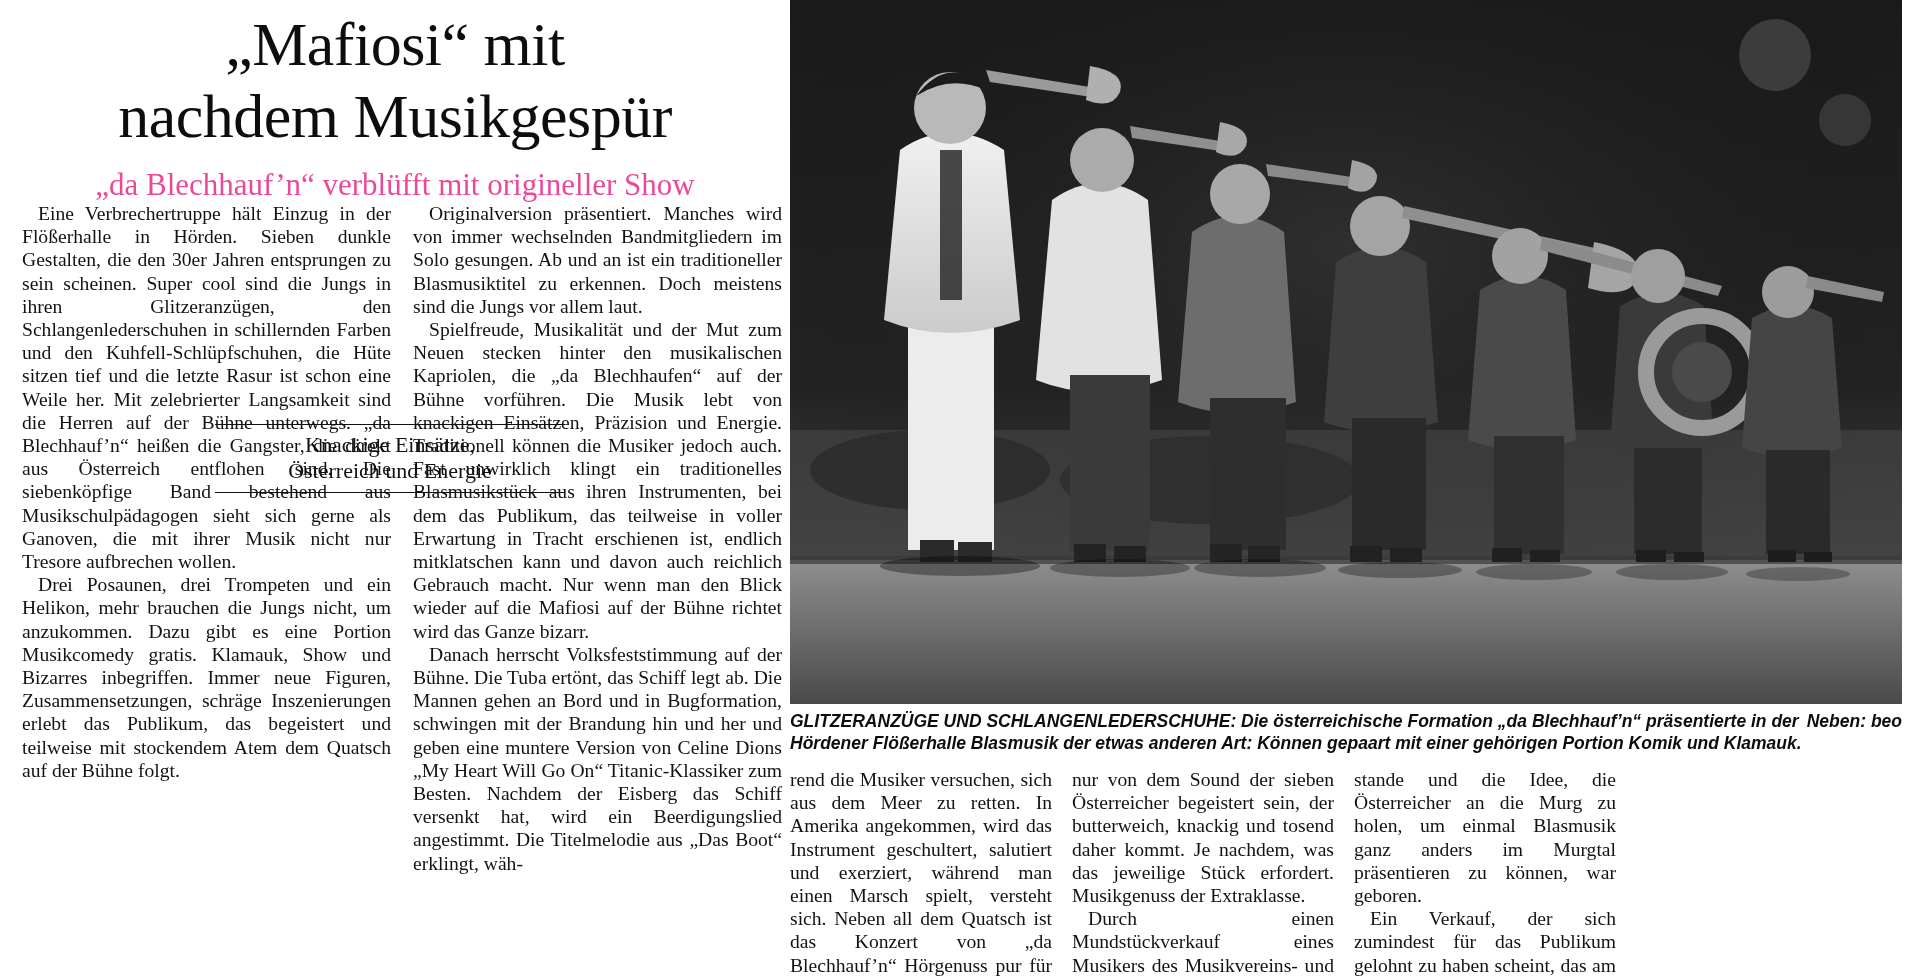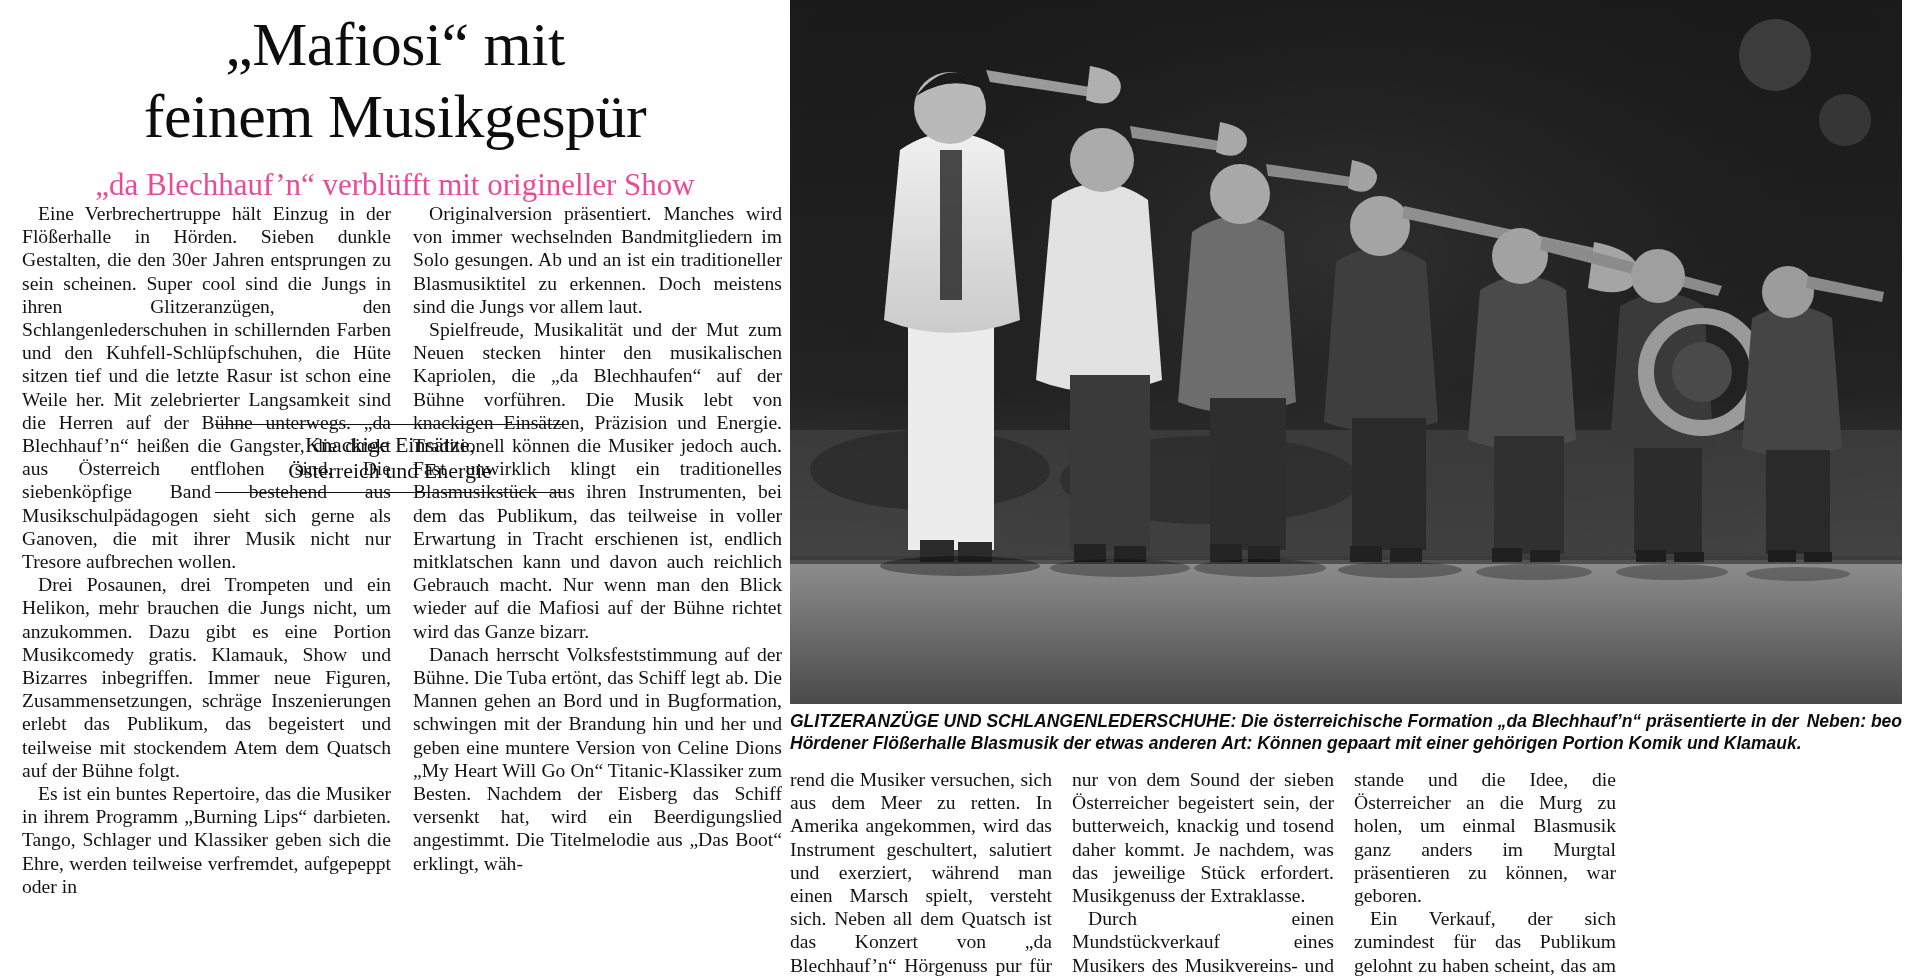--- a/index.html
+++ b/index.html
@@ -141,21 +141,21 @@
 </style>
 </head>
 <body>
 
 <div class="page">
 
   <div class="top">
 
     <div class="headline-col">
       <div class="headline">„Mafiosi“ mit</div>
-      <div class="headline">feinem Musikgespür</div>
+      <div class="headline">nachdem Musikgespür</div>
       <div class="subheadline">„da Blechhauf’n“ verblüfft mit origineller Show</div>
     </div>
 
     <div class="photo-col">
       <div class="photo-frame">
         <svg class="photo-svg" viewBox="0 0 1112 704" preserveAspectRatio="none">
           <defs>
             <linearGradient id="bg" x1="0" y1="0" x2="0" y2="1">
               <stop offset="0%" stop-color="#1a1a1a"></stop>
               <stop offset="55%" stop-color="#2e2e2e"></stop>
@@ -276,21 +276,20 @@
       </div>
     </div>
 
   </div>
 
   <div class="cols cols-upper">
 
     <div class="col">
       <p class="first">Eine Verbrechertruppe hält Einzug in der Flößerhalle in Hörden. Sieben dunkle Gestalten, die den 30er Jahren entsprungen zu sein scheinen. Super cool sind die Jungs in ihren Glitzeranzügen, den Schlangenlederschuhen in schillernden Farben und den Kuhfell-Schlüpfschuhen, die Hüte sitzen tief und die letzte Rasur ist schon eine Weile her. Mit zelebrierter Langsamkeit sind die Herren auf der Bühne unterwegs. „da Blechhauf’n“ heißen die Gangster, die direkt aus Österreich entflohen sind. Die siebenköpfige Band bestehend aus Musikschulpädagogen sieht sich gerne als Ganoven, die mit ihrer Musik nicht nur Tresore aufbrechen wollen.</p>
       <p>Drei Posaunen, drei Trompeten und ein Helikon, mehr brauchen die Jungs nicht, um anzukommen. Dazu gibt es eine Portion Musikcomedy gratis. Klamauk, Show und Bizarres inbegriffen. Immer neue Figuren, Zusammensetzungen, schräge Inszenierungen erlebt das Publikum, das begeistert und teilweise mit stockendem Atem dem Quatsch auf der Bühne folgt.</p>
-      <p>Es ist ein buntes Repertoire, das die Musiker in ihrem Programm „Burning Lips“ darbieten. Tango, Schlager und Klassiker geben sich die Ehre, werden teilweise verfremdet, aufgepeppt oder in</p>
     </div>
 
     <div class="col">
       <p class="first">Originalversion präsentiert. Manches wird von immer wechselnden Bandmitgliedern im Solo gesungen. Ab und an ist ein traditioneller Blasmusiktitel zu erkennen. Doch meistens sind die Jungs vor allem laut.</p>
       <p>Spielfreude, Musikalität und der Mut zum Neuen stecken hinter den musikalischen Kapriolen, die „da Blechhaufen“ auf der Bühne vorführen. Die Musik lebt von knackigen Einsätzen, Präzision und Energie. Traditionell können die Musiker jedoch auch. Fast unwirklich klingt ein traditionelles Blasmusikstück aus ihren Instrumenten, bei dem das Publikum, das teilweise in voller Erwartung in Tracht erschienen ist, endlich mitklatschen kann und davon auch reichlich Gebrauch macht. Nur wenn man den Blick wieder auf die Mafiosi auf der Bühne richtet wird das Ganze bizarr.</p>
       <p>Danach herrscht Volksfeststimmung auf der Bühne. Die Tuba ertönt, das Schiff legt ab. Die Mannen gehen an Bord und in Bugformation, schwingen mit der Brandung hin und her und geben eine muntere Version von Celine Dions „My Heart Will Go On“ Titanic-Klassiker zum Besten. Nachdem der Eisberg das Schiff versenkt hat, wird ein Beerdigungslied angestimmt. Die Titelmelodie aus „Das Boot“ erklingt, wäh-</p>
     </div>
 
   </div>
 

